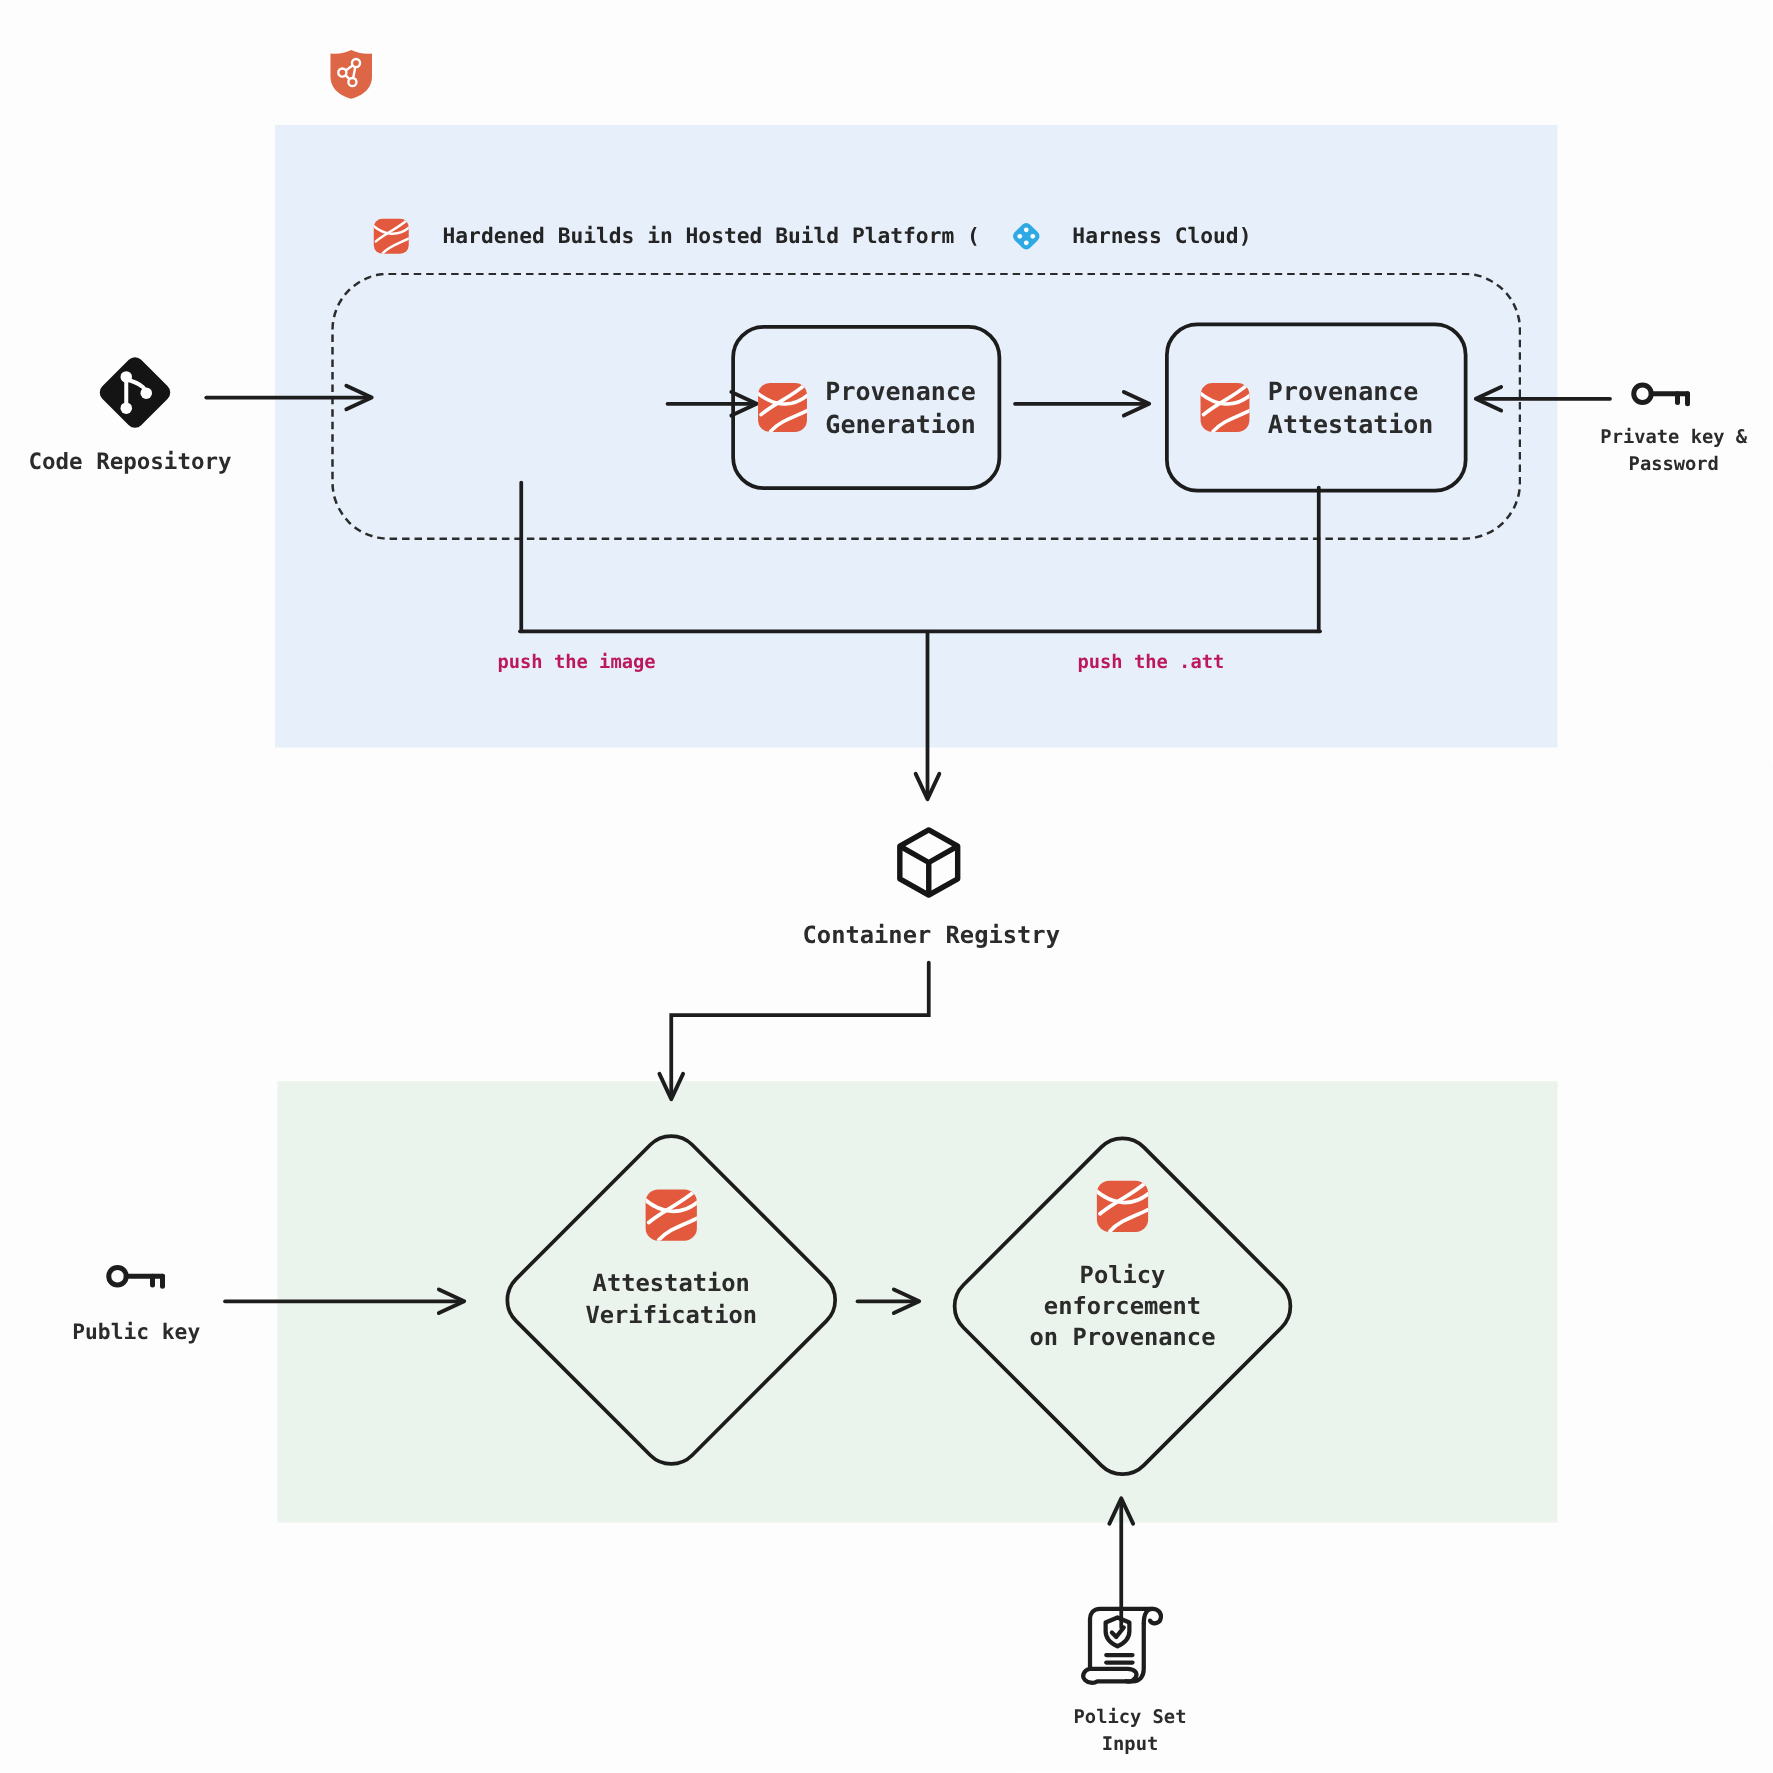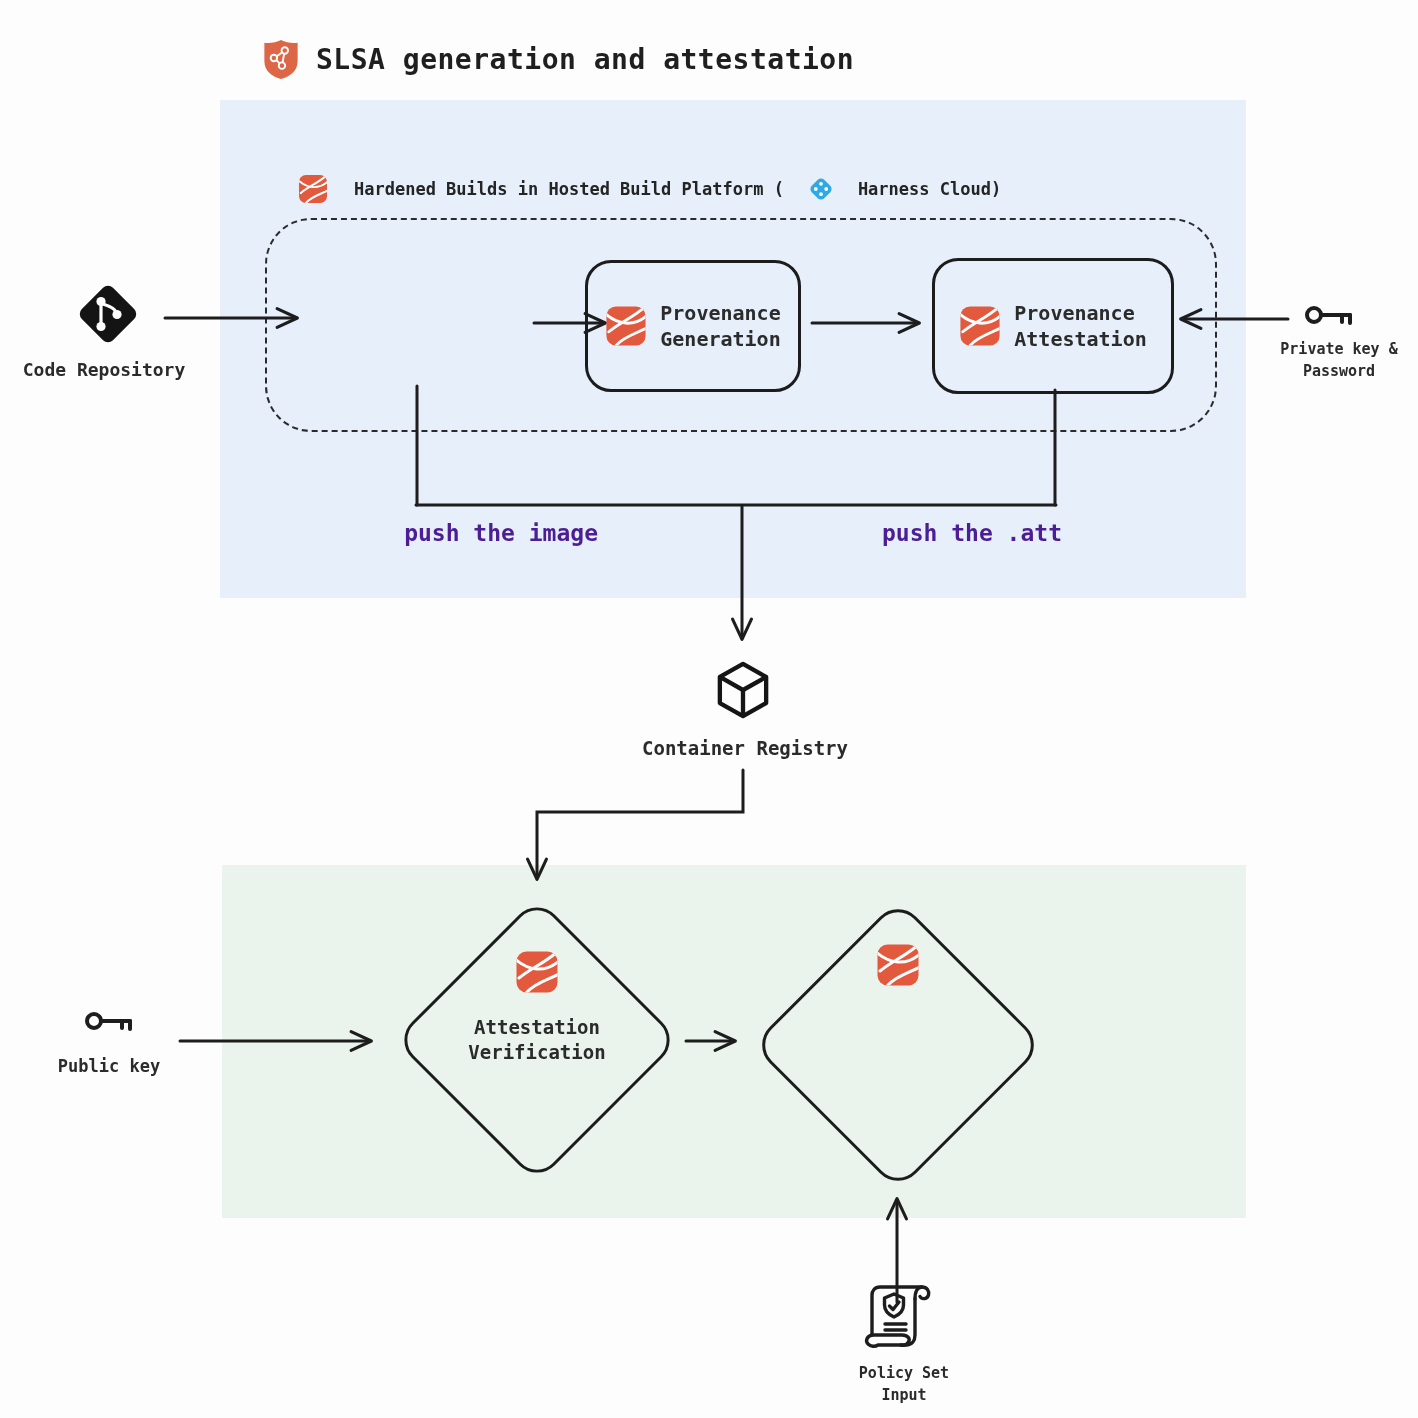--- a/index.html
+++ b/index.html
@@ -24,21 +24,21 @@
     position:absolute;border:3px solid #1c1c1c;border-radius:26px;
     display:flex;align-items:center;justify-content:center;background:transparent;
   }
   .node .row{display:flex;align-items:center;gap:13px;}
   .node .lbl{font-size:20px;font-weight:bold;color:#2b2b2b;line-height:26px;white-space:nowrap;}
   .small-cap{position:absolute;text-align:center;font-weight:bold;color:#2b2b2b;}
   .cap19{font-size:19px;line-height:24px;}
   .cap18{font-size:18px;line-height:24px;}
   .cap17{font-size:17px;line-height:24px;}
   .cap15{font-size:15px;line-height:22px;}
-  .push-lbl{position:absolute;font-size:23px;font-weight:bold;color:#4c1d95;text-align:right;width:200px;}
+  .push-lbl{position:absolute;font-size:15px;font-weight:bold;color:#be185d;text-align:left;width:200px;}
   .dia-text{position:absolute;text-align:center;font-size:19px;font-weight:bold;color:#2b2b2b;line-height:25px;}
   svg.overlay{position:absolute;left:0;top:0;width:1418px;height:1418px;pointer-events:none;}
   svg{display:block;}
 </style>
 </head>
 <body>
 
 <div id="canvas">
 
   <div class="panel blue"></div>
@@ -74,21 +74,20 @@
         <g stroke="#ffffff" stroke-width="2" fill="none">
           <path d="M13 21 L24 13 M24 13 L21 29 M13 21 L21 29"></path>
         </g>
         <g fill="#dd6647" stroke="#ffffff" stroke-width="2">
           <circle cx="24" cy="13" r="3.4"></circle>
             <circle cx="12.5" cy="21" r="3.4"></circle>
             <circle cx="21" cy="29" r="3.4"></circle>
         </g>
       </svg>
     </span>
-    <span class="t">SLSA generation and attestation</span>
   </div>
 
   <div class="abs hardened">
     <span>
       <svg width="30" height="30" viewBox="0 0 44 44">
         <defs>
             <clipPath id="hc0">
               <rect x="1.5" y="1.5" width="41" height="41" rx="10"></rect>
             </clipPath>
           </defs>
@@ -247,20 +246,25 @@
           </clipPath>
         </defs>
       <rect x="1.5" y="1.5" width="41" height="41" rx="10" fill="#e2593e"></rect>
       <g clip-path="url(#hc4)" stroke="#ffffff" stroke-width="3" fill="none" stroke-linecap="round">
         <path d="M0 9 C14 21 30 23 44 11"></path>
         <path d="M4 28 C16 18 28 14 42 2"></path>
         <path d="M12 42 C20 33 32 30 44 24"></path>
       </g>
     </svg>
   </div>
+  <div class="dia-text" style="left:773px;top:1008px;width:250px;">
+    <div>Policy</div>
+    <div>enforcement</div>
+    <div>on Provenance</div>
+  </div>
 
   <div class="abs" style="left:84px;top:1008px;">
     <svg width="52" height="27" viewBox="0 0 52 27">
       <g fill="none" stroke="#1d1d1d" stroke-width="4" stroke-linecap="round" stroke-linejoin="round">
         <circle cx="10" cy="13" r="7"></circle>
         <path d="M17 13 H46"></path>
         <path d="M38 13 V20"></path>
         <path d="M46 13 V21"></path>
       </g>
     </svg>

